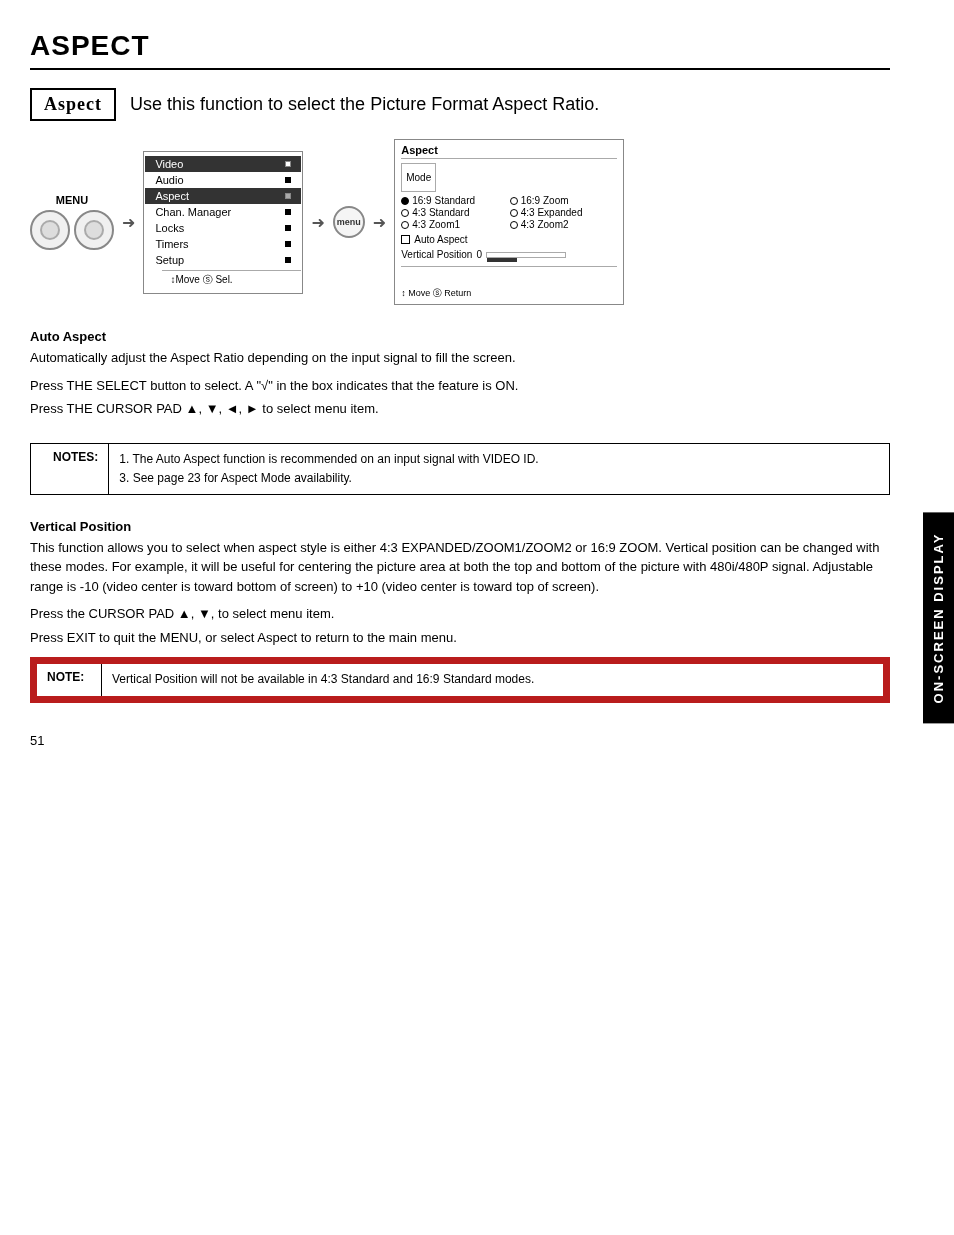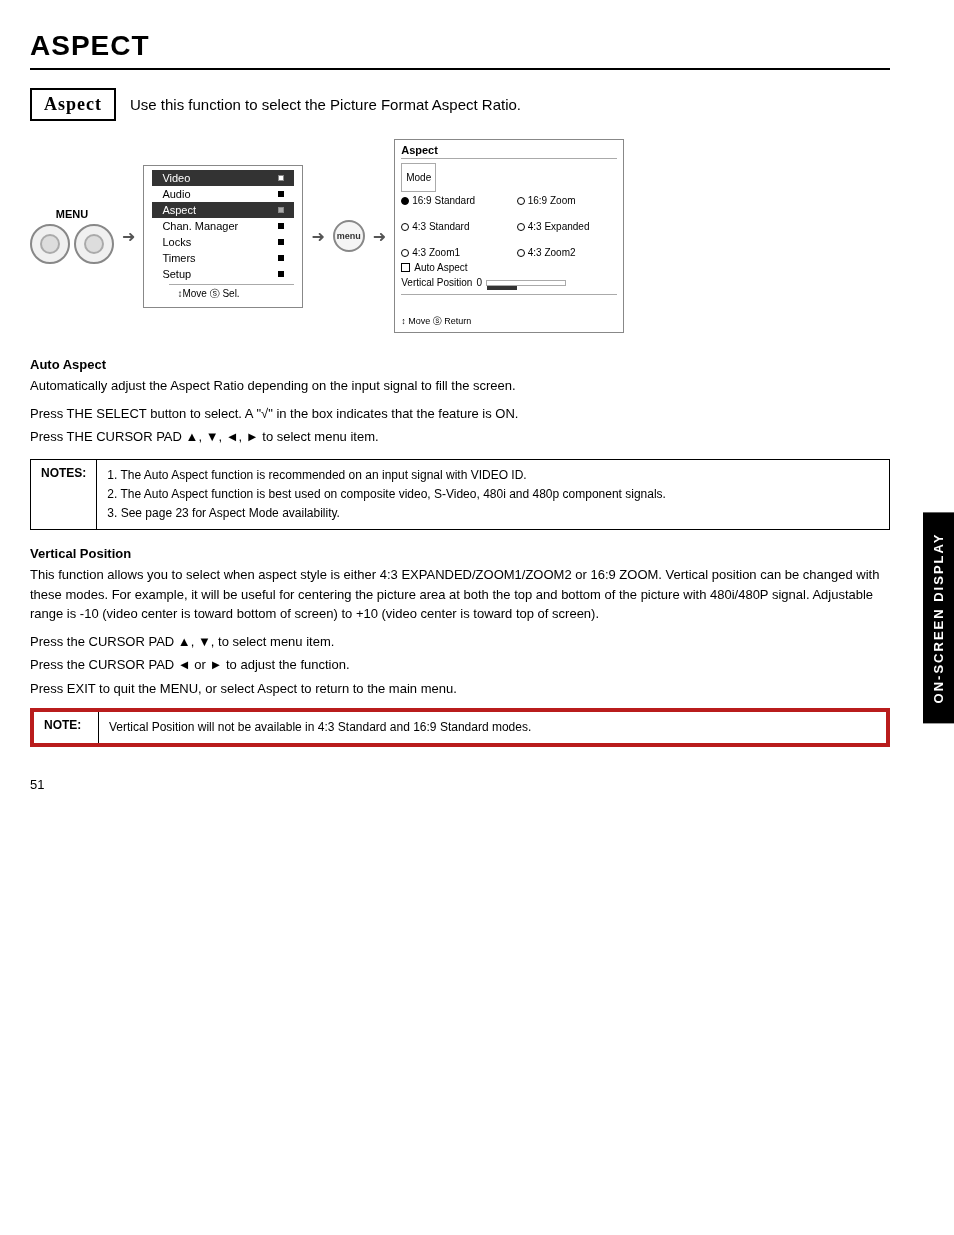--- a/index.html
+++ b/index.html
@@ -39,21 +39,21 @@
     .aspect-label-box {
       border: 2px solid #000;
       padding: 4px 12px;
       font-size: 18px;
       font-weight: bold;
       font-family: Georgia, serif;
       letter-spacing: 1px;
       display: inline-block;
     }
     .aspect-description {
-      font-size: 15px;
+      font-size: 18px;
     }
 
     
     .diagram-area {
       display: flex;
       align-items: center;
       gap: 8px;
       margin-bottom: 24px;
     }
 
@@ -85,21 +85,21 @@
       border: 2px solid #aaa;
       border-radius: 50%;
       background: #ddd;
     }
 
     
     .menu-screenshot {
       border: 1px solid #888;
       background: #fff;
       min-width: 160px;
-      padding: 4px 8px;
+      padding: 4px 1px;
     }
     .menu-screenshot-item {
       padding: 2px 10px;
       font-size: 11px;
       display: flex;
       align-items: center;
       justify-content: space-between;
     }
     .menu-screenshot-item.highlighted {
       background: #333;
@@ -166,21 +166,21 @@
     .aspect-mode-label {
       font-size: 10px;
       border: 1px solid #aaa;
       padding: 8px 4px;
       display: inline-block;
       margin-bottom: 3px;
     }
     .aspect-mode-grid {
       display: grid;
       grid-template-columns: 1fr 1fr;
-      gap: 15px;
+      gap: 1px;
       font-size: 10px;
       margin-bottom: 4px;
     }
     .aspect-mode-item {
       display: flex;
       align-items: center;
       gap: 3px;
     }
     .radio-filled {
       width: 8px;
@@ -251,39 +251,40 @@
     }
     .instruction-text {
       margin-bottom: 4px;
       line-height: 1.5;
     }
 
     
     .notes-box {
       border: 1px solid #000;
       display: flex;
-      margin: 12px 0;
+      margin: 24px 0;
+      padding-left: 12px;
     }
     .notes-label {
       font-weight: bold;
       font-size: 12px;
       padding: 6px 10px;
       border-right: 1px solid #000;
       min-width: 65px;
       white-space: nowrap;
     }
     .notes-content {
       padding: 6px 10px;
       font-size: 12px;
       line-height: 1.6;
     }
 
     
     .note-box {
-      border: 4px solid #b91c1c;
+      border: 7px solid #b91c1c;
       display: flex;
       margin: 10px 0;
     }
     .note-label {
       font-weight: bold;
       font-size: 12px;
       padding: 6px 10px;
       border-right: 1px solid #000;
       min-width: 65px;
       white-space: nowrap;
@@ -441,30 +442,28 @@
   <div class="section-bold">Auto Aspect</div>
   <div class="section-text">Automatically adjust the Aspect Ratio depending on the input signal to fill the screen.</div>
 
   <div class="instruction-text">Press THE SELECT button to select.  A "√" in the box indicates that the feature is ON.</div>
   <div class="instruction-text">Press THE CURSOR PAD ▲, ▼, ◄, ► to select menu item.</div>
 
   <div class="notes-box">
     <div class="notes-label">NOTES:</div>
     <div class="notes-content">
       <div>1. The Auto Aspect function is recommended on an input signal with VIDEO ID.</div>
-      <div>2. The Auto Aspect function is best used on composite video, S-Video, 480i and 480p component signals.</div>
       <div>3. See page 23 for Aspect Mode availability.</div>
     </div>
   </div>
 
   <div class="section-bold">Vertical Position</div>
   <div class="section-text">This function allows you to select when aspect style is either 4:3 EXPANDED/ZOOM1/ZOOM2 or 16:9 ZOOM.  Vertical position can be changed with these modes.  For example, it will be useful for centering the picture area at both the top and bottom of the picture with 480i/480P signal.  Adjustable range is -10 (video center is toward bottom of screen) to +10 (video center is toward top of screen).</div>
 
   <div class="instruction-text">Press the CURSOR PAD ▲, ▼, to select menu item.</div>
-  <div class="instruction-text">Press the CURSOR PAD  ◄ or ► to adjust the function.</div>
   <div class="instruction-text">Press EXIT to quit the MENU, or select Aspect to return to the main menu.</div>
 
   <div class="note-box">
     <div class="note-label">NOTE:</div>
     <div class="note-content">Vertical Position will not be available in 4:3 Standard and 16:9 Standard modes.</div>
   </div>
 
   <div class="page-number">51</div>
 </div>
 

